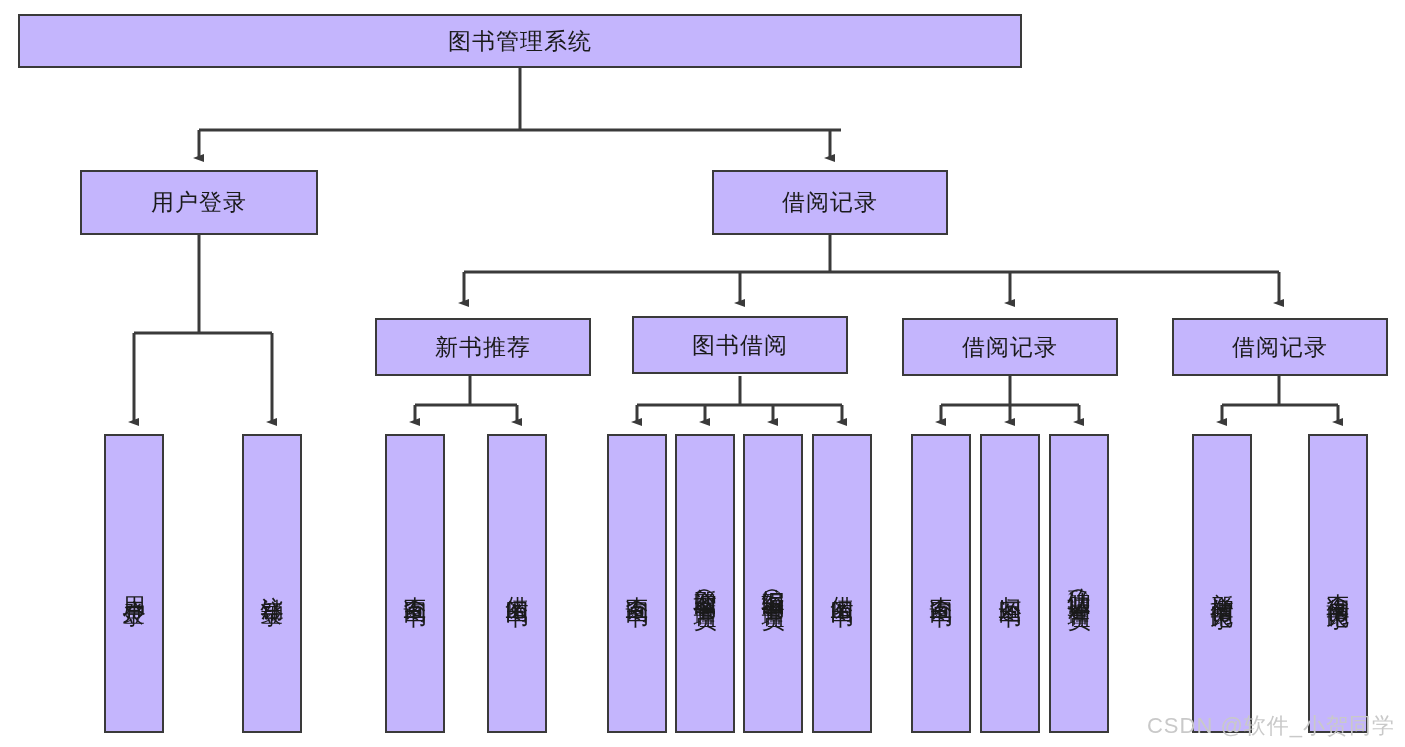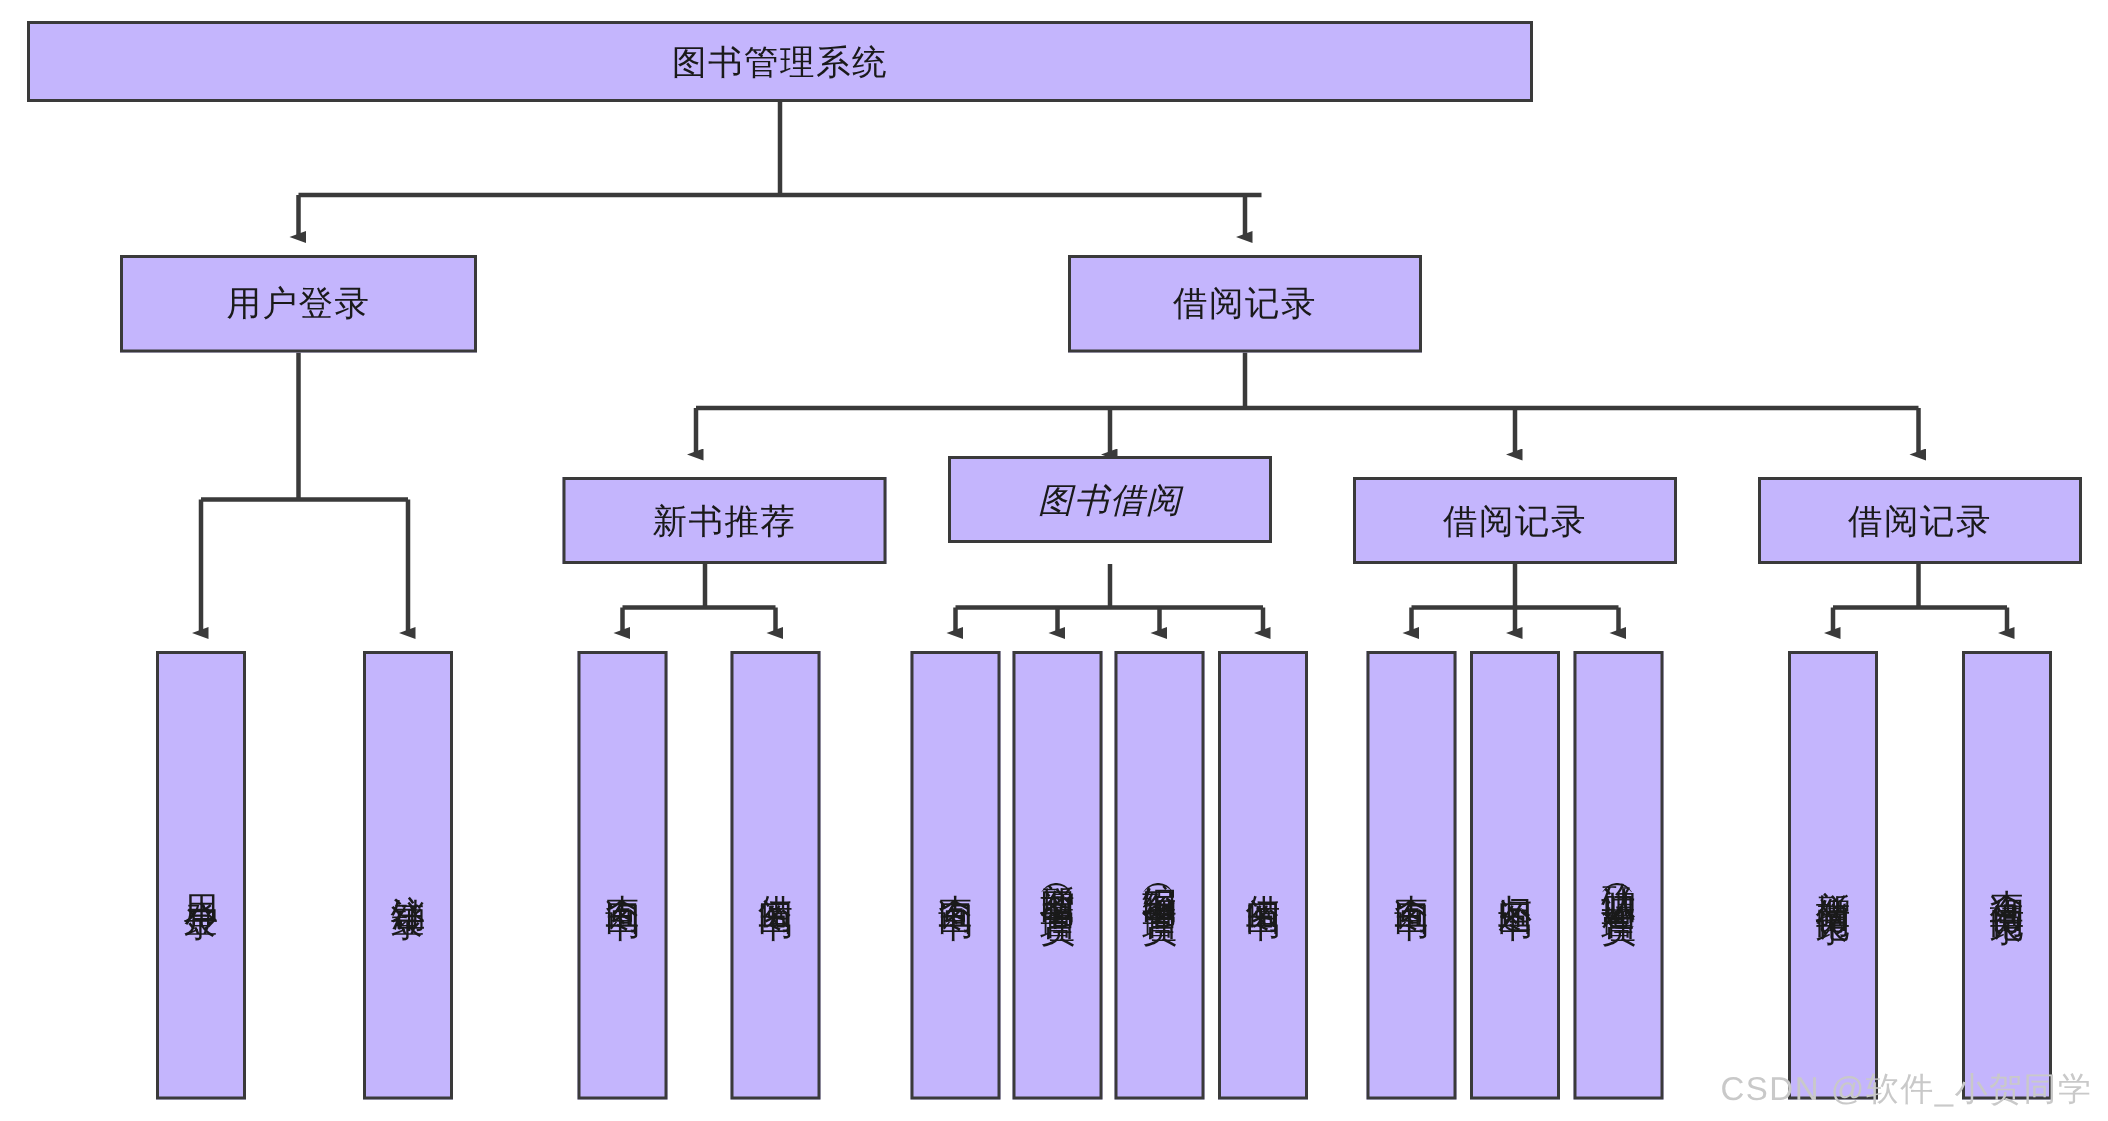--- a/index.html
+++ b/index.html
@@ -128,21 +128,21 @@
   <div class="node horizontal" style="left:80px; top:170px; width:238px; height:65px;">
     <span>用户登录</span>
   </div>
   <div class="node horizontal" style="left:712px; top:170px; width:236px; height:65px;">
     <span>借阅记录</span>
   </div>
 
   <div class="node horizontal" style="left:375px; top:318px; width:216px; height:58px;">
     <span>新书推荐</span>
   </div>
-  <div class="node horizontal" style="left:632px; top:304px; width:216px; height:58px;font-style:italic;">
+  <div class="node horizontal" style="left:632px; top:316px; width:216px; height:58px;">
     <span>图书借阅</span>
   </div>
   <div class="node horizontal" style="left:902px; top:318px; width:216px; height:58px;">
     <span>借阅记录</span>
   </div>
   <div class="node horizontal" style="left:1172px; top:318px; width:216px; height:58px;justify-content:center;">
     <span>借阅记录</span>
   </div>
 
   <div class="node vertical" style="left:104px; top:434px; width:60px; height:299px;">

